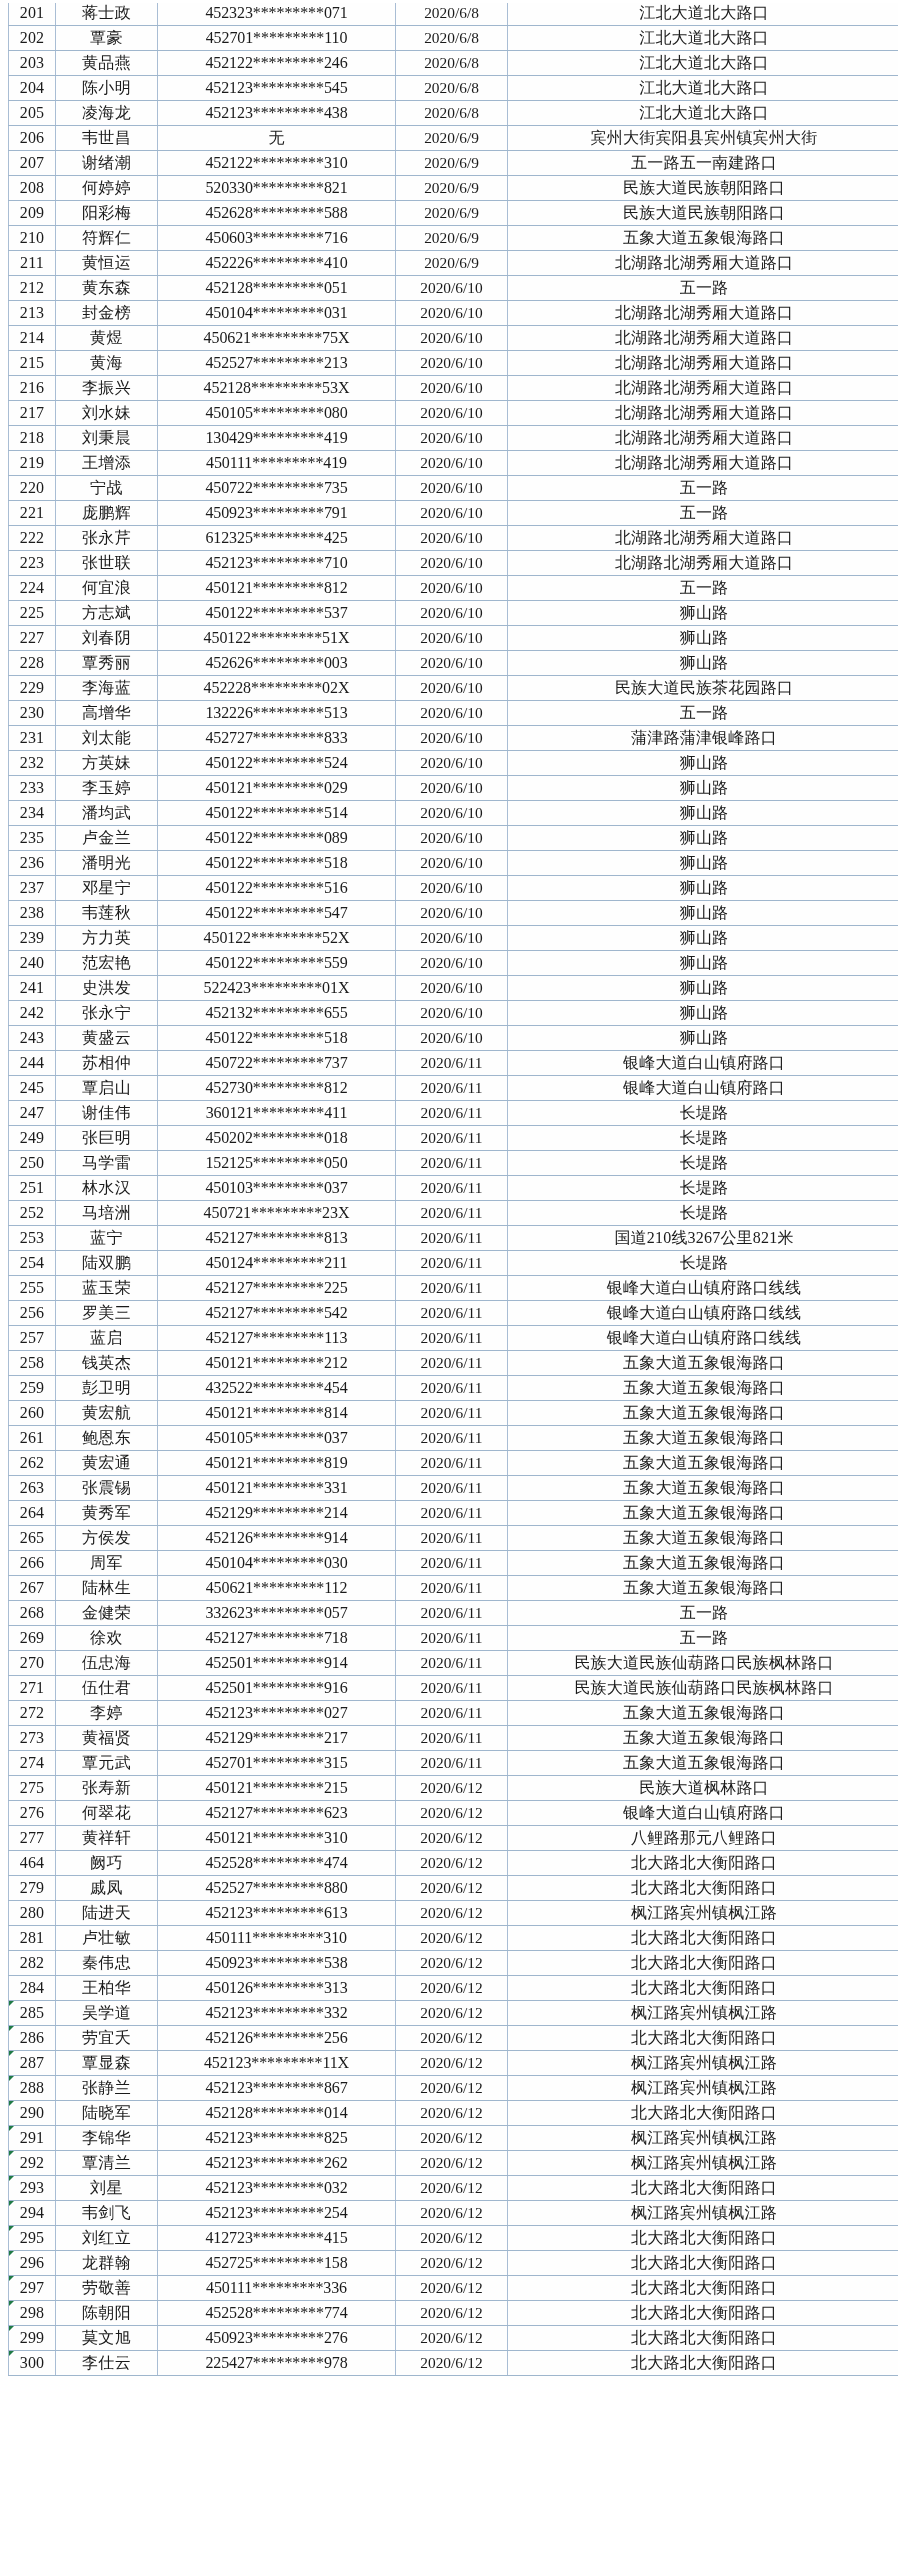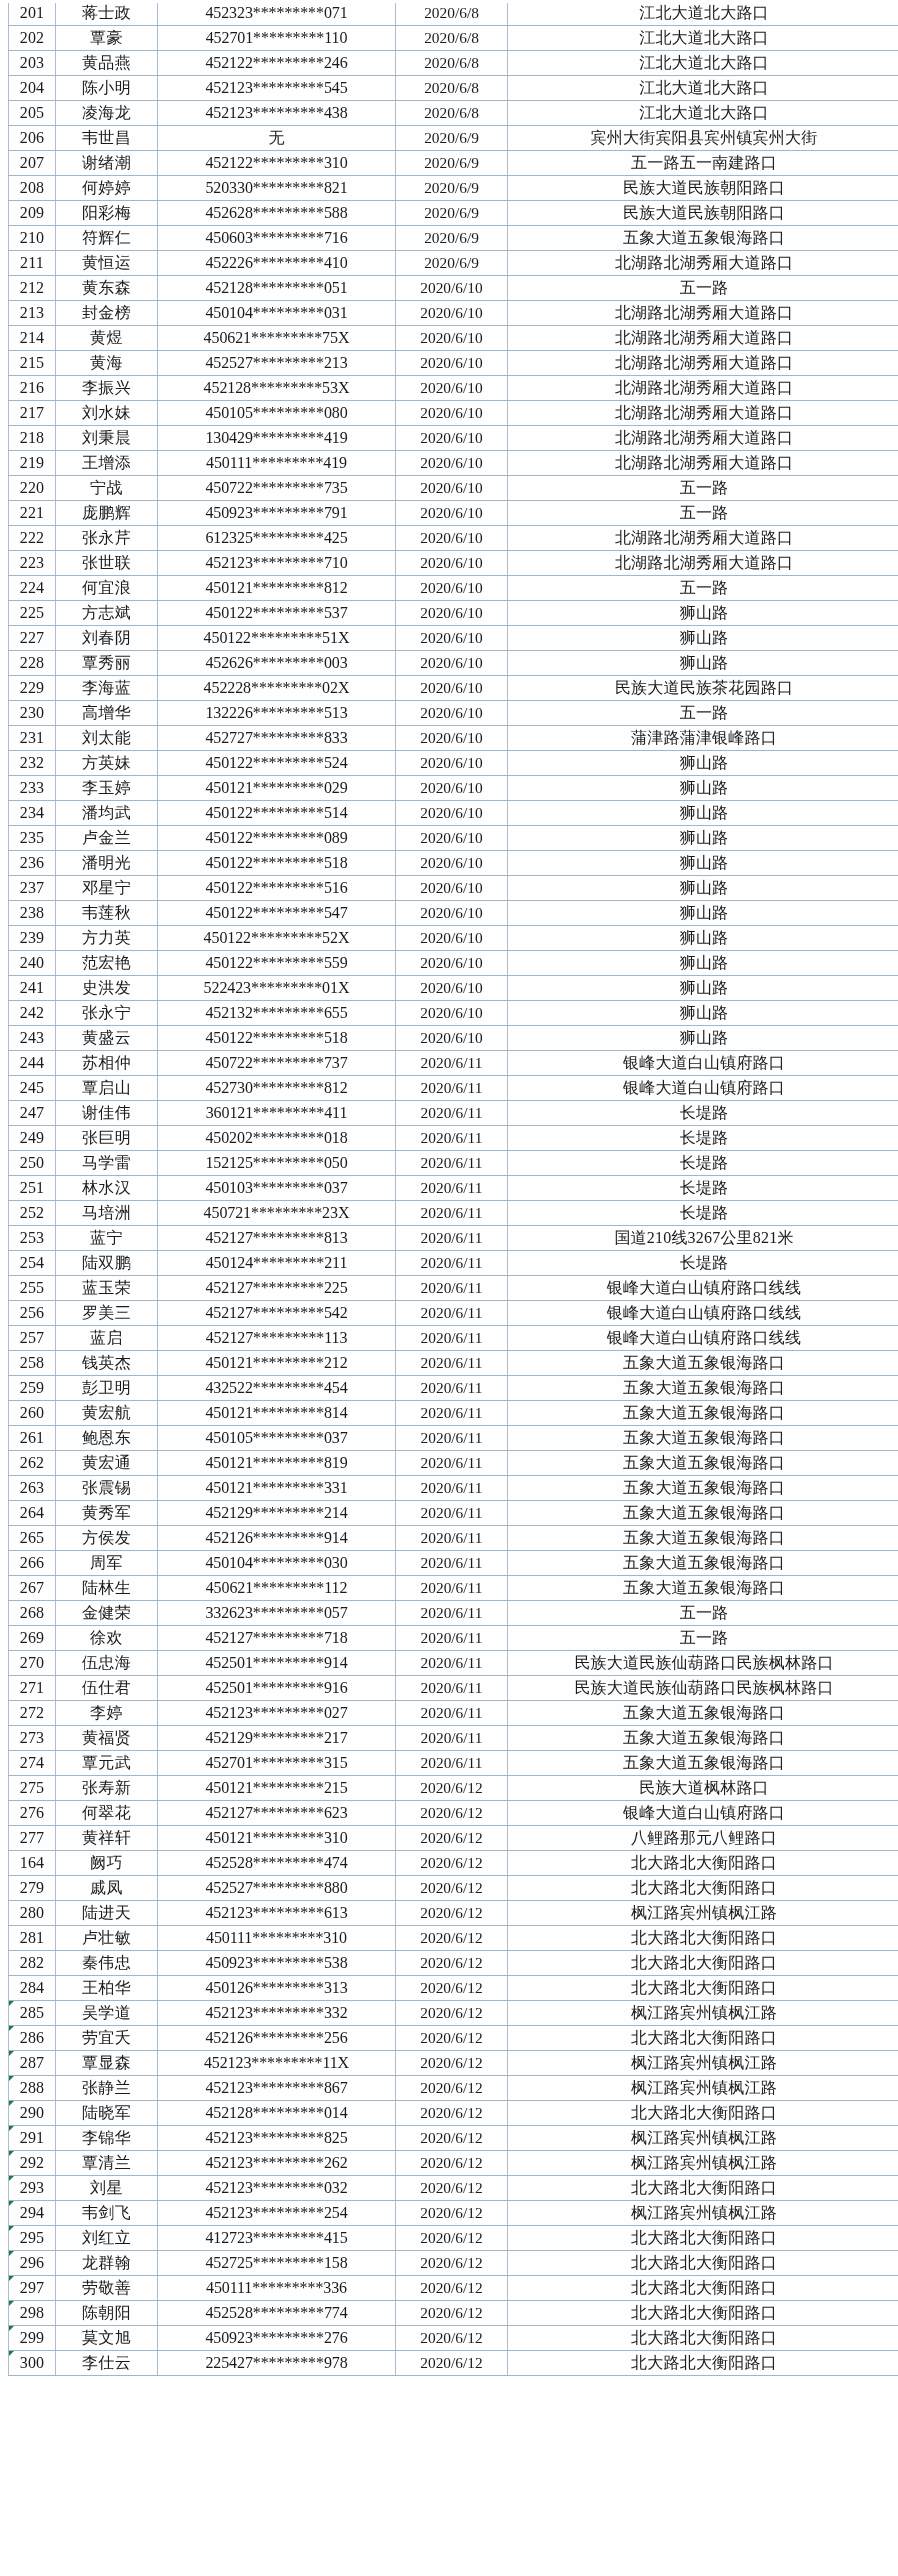--- a/index.html
+++ b/index.html
@@ -600,21 +600,21 @@
           <td class="place">银峰大道白山镇府路口</td>
         </tr>
         <tr>
           <td class="seq">277</td>
           <td class="name">黄祥轩</td>
           <td class="id">450121*********310</td>
           <td class="date">2020/6/12</td>
           <td class="place">八鲤路那元八鲤路口</td>
         </tr>
         <tr>
-          <td class="seq">164</td>
+          <td class="seq">464</td>
           <td class="name">阙巧</td>
           <td class="id">452528*********474</td>
           <td class="date">2020/6/12</td>
           <td class="place">北大路北大衡阳路口</td>
         </tr>
         <tr>
           <td class="seq">279</td>
           <td class="name">戚凤</td>
           <td class="id">452527*********880</td>
           <td class="date">2020/6/12</td>

